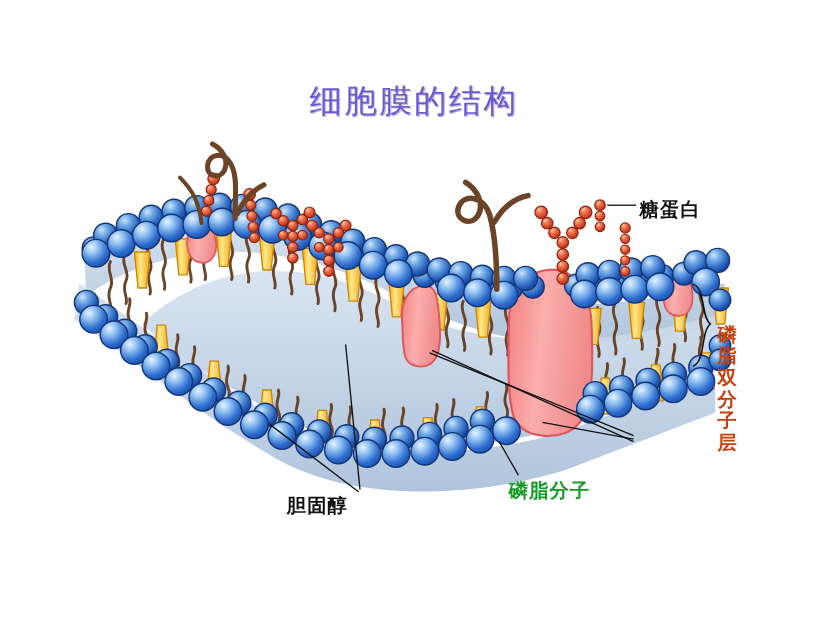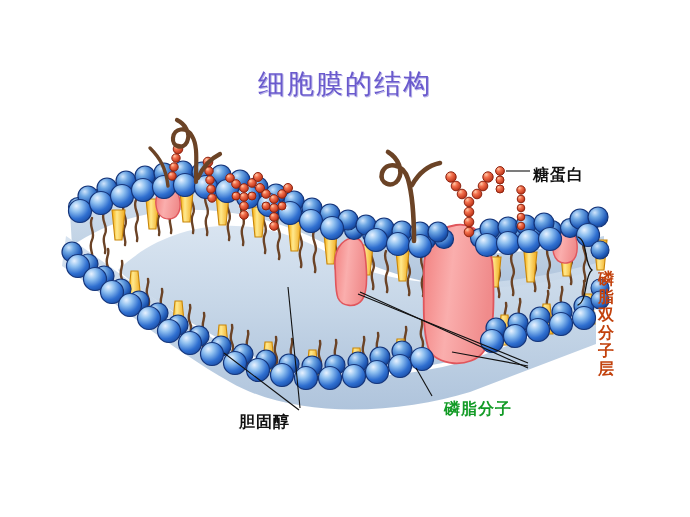--- a/index.html
+++ b/index.html
@@ -14,21 +14,21 @@
     text-shadow:1px 1px 0 #b9b4e8;
   }
   .lbl{
     position:absolute;font-size:16px;font-weight:bold;color:#111;
     white-space:nowrap;letter-spacing:1px;
     font-family:"DejaVu Sans","Liberation Sans",sans-serif;
   }
   .lbl-glyco{left:533px;top:165px;}
   .lbl-protein{left:533px;top:358px;}
   .lbl-chol{left:239px;top:412px;}
-  .lbl-phos{left:424px;top:399px;color:#139B26;margin-left:20px;}
+  .lbl-phos{left:424px;top:399px;color:#139B26;}
   .lbl-bilayer{
     position:absolute;left:596px;top:223px;width:20px;
     font-size:16px;font-weight:bold;color:#c2410c;line-height:18px;
     text-align:center;word-break:break-all;
     font-family:"DejaVu Sans","Liberation Sans",sans-serif;
     margin-top:47px;
   }
 </style>
 </head>
 <body>

